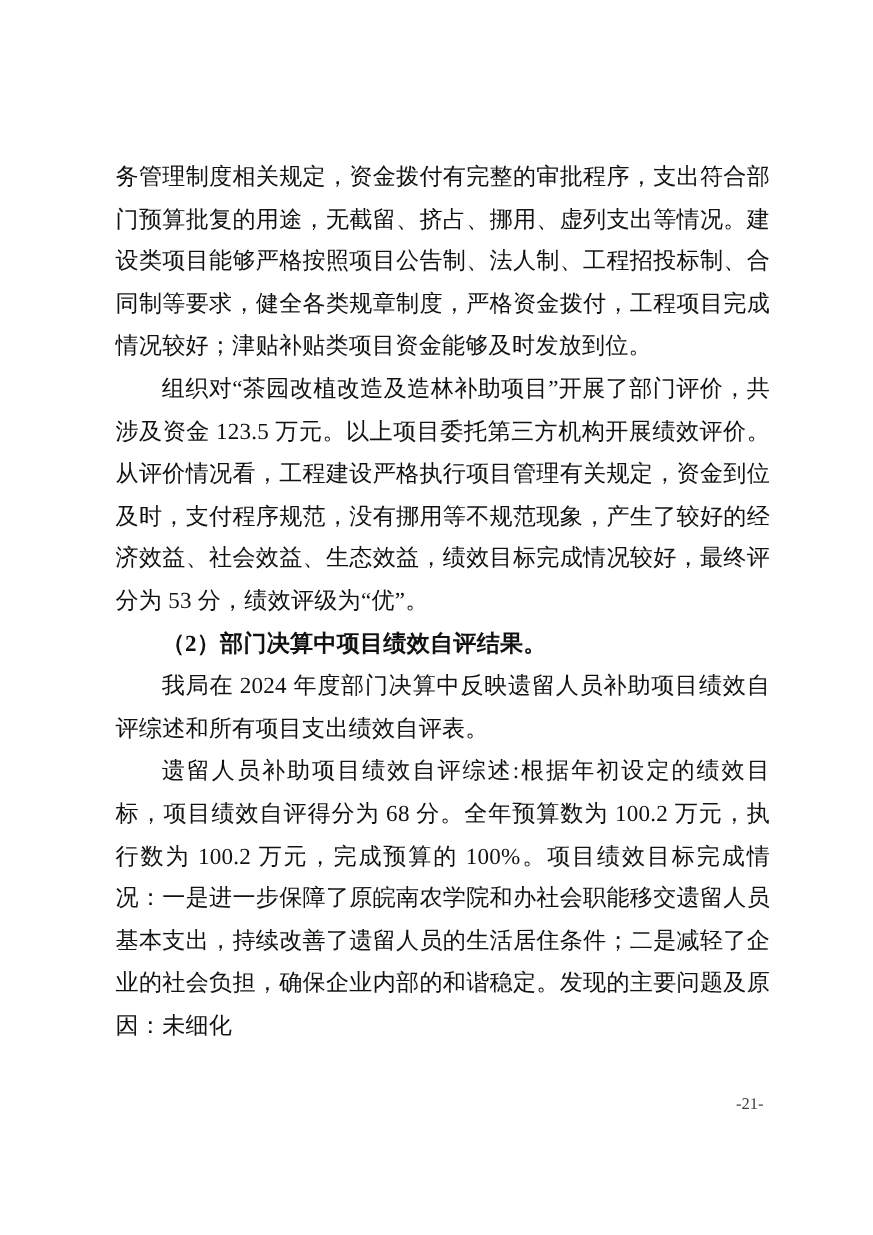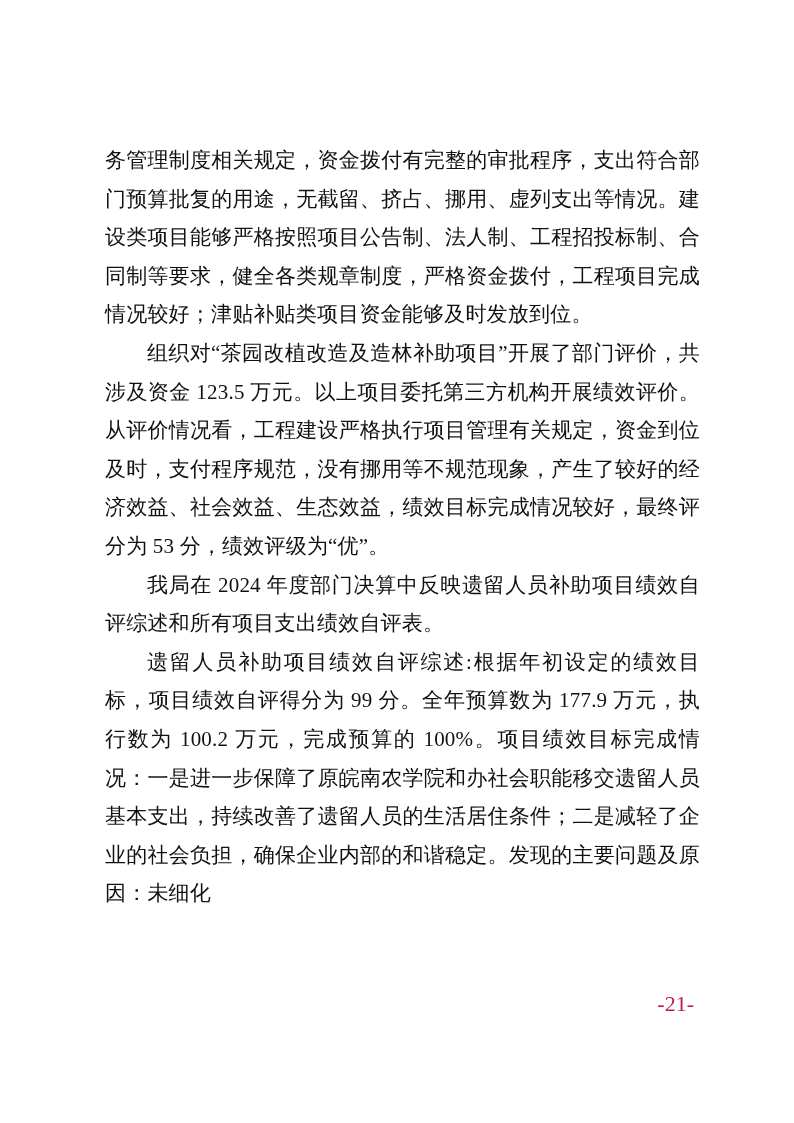--- a/index.html
+++ b/index.html
@@ -35,30 +35,31 @@
   .para.indent {
     text-indent: 42px;
   }
   .para.heading {
     font-weight: bold;
   }
   .page-footer {
     position: absolute;
     top: 993px;
     right: 100px;
-    font-size: 22px;
+    font-size: 15px;
     line-height: 22px;
-    color: #be185d;
+    color: #404040;
     font-family: "Liberation Serif", "DejaVu Serif", serif;
   }
 </style>
 </head>
 <body>
 
 <div class="page">
   <div class="doc-body">
     <p class="para">务管理制度相关规定，资金拨付有完整的审批程序，支出符合部门预算批复的用途，无截留、挤占、挪用、虚列支出等情况。建设类项目能够严格按照项目公告制、法人制、工程招投标制、合同制等要求，健全各类规章制度，严格资金拨付，工程项目完成情况较好；津贴补贴类项目资金能够及时发放到位。</p>
     <p class="para indent">组织对“茶园改植改造及造林补助项目”开展了部门评价，共涉及资金 123.5 万元。以上项目委托第三方机构开展绩效评价。从评价情况看，工程建设严格执行项目管理有关规定，资金到位及时，支付程序规范，没有挪用等不规范现象，产生了较好的经济效益、社会效益、生态效益，绩效目标完成情况较好，最终评分为 53 分，绩效评级为“优”。</p>
+    <p class="para indent heading">（2）部门决算中项目绩效自评结果。</p>
     <p class="para indent">我局在 2024 年度部门决算中反映遗留人员补助项目绩效自评综述和所有项目支出绩效自评表。</p>
-    <p class="para indent">遗留人员补助项目绩效自评综述:根据年初设定的绩效目标，项目绩效自评得分为 99 分。全年预算数为 177.9 万元，执行数为 100.2 万元，完成预算的 100%。项目绩效目标完成情况：一是进一步保障了原皖南农学院和办社会职能移交遗留人员基本支出，持续改善了遗留人员的生活居住条件；二是减轻了企业的社会负担，确保企业内部的和谐稳定。发现的主要问题及原因：未细化</p>
+    <p class="para indent">遗留人员补助项目绩效自评综述:根据年初设定的绩效目标，项目绩效自评得分为 68 分。全年预算数为 100.2 万元，执行数为 100.2 万元，完成预算的 100%。项目绩效目标完成情况：一是进一步保障了原皖南农学院和办社会职能移交遗留人员基本支出，持续改善了遗留人员的生活居住条件；二是减轻了企业的社会负担，确保企业内部的和谐稳定。发现的主要问题及原因：未细化</p>
   </div>
   <div class="page-footer">-21-</div>
 </div>
 
 </body></html>

